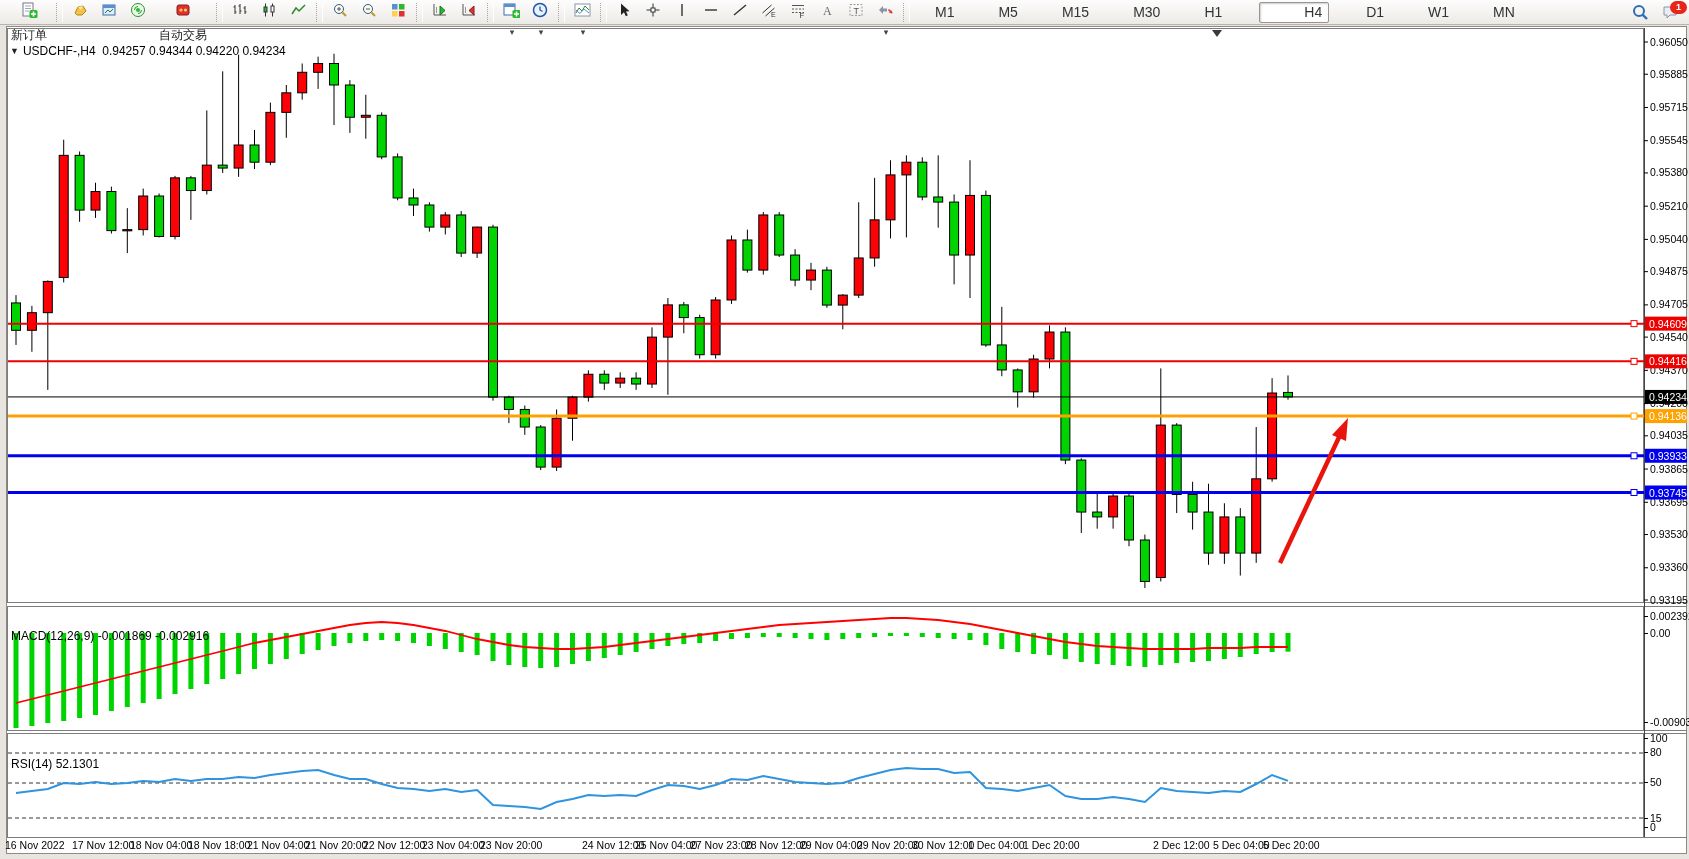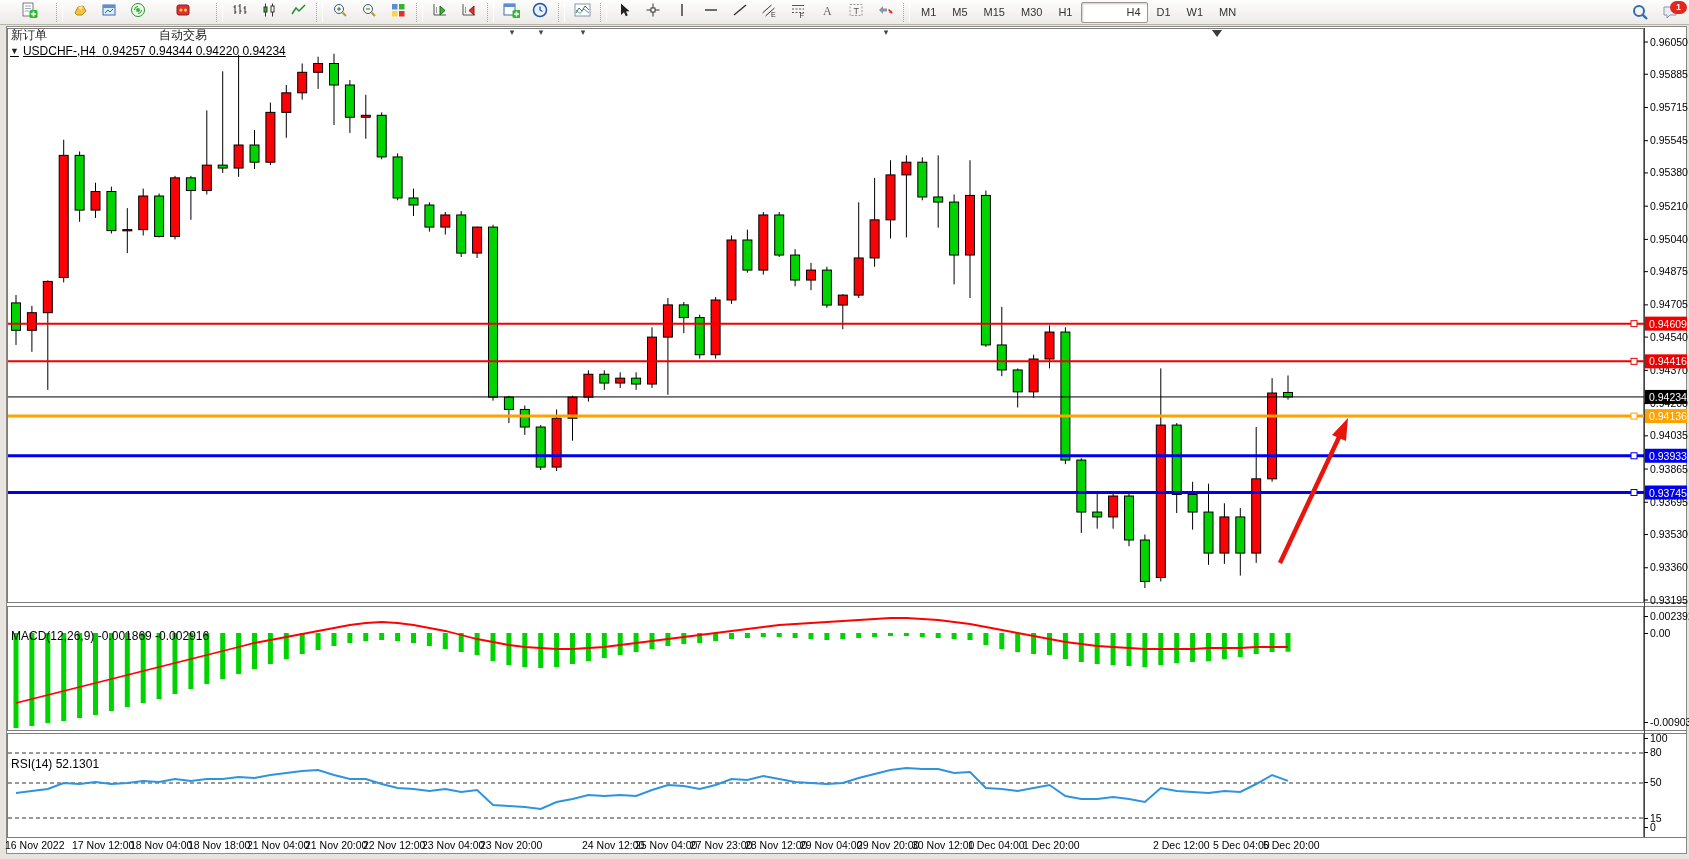--- a/index.html
+++ b/index.html
@@ -7,31 +7,31 @@
        font-family:"Liberation Sans","DejaVu Sans",sans-serif;overflow:hidden;}
   #toolbar{position:absolute;top:0;left:0;width:1689px;height:25px;
        background:linear-gradient(#fdfdfd,#eceae6);border-bottom:1px solid #b9b4ac;
        display:flex;align-items:center;padding-left:5px;box-sizing:border-box;z-index:30;}
   .tb-btn{height:21px;display:flex;align-items:center;gap:9px;padding:8px 4px;margin:0 1px;
        border:1px solid transparent;border-radius:2px;font-size:12px;color:#222;cursor:default;flex-direction:column;}
   .tb-label{white-space:nowrap;}
   .ico{display:inline-flex;width:17px;height:16px;align-items:center;justify-content:center;}
   .dd{font-size:9px;color:#444;margin-left:1px;}
   .sep{width:5px;height:19px;margin:0 3px;border-left:1px dotted #a9a49c;border-right:1px solid #fff;}
-  .tf-btn{height:19px;display:flex;align-items:center;padding:0 6px;margin:0 1px;font-size:11px;
+  .tf-btn{height:19px;display:flex;align-items:center;padding:0 6px;margin:0 15px;font-size:14px;
        color:#333;border:1px solid transparent;border-radius:2px;}
   .tf-btn.pressed{background:#fff;border:1px solid #9a958d;box-shadow:inset 1px 1px 2px #ccc;padding-left:44px;}
   #toolbar-right{position:absolute;right:6px;top:0;height:25px;display:flex;align-items:center;gap:8px;z-index:31;}
   .chat-wrap{position:relative;width:22px;height:20px;}
   .chat-badge{position:absolute;top:-2px;right:-4px;min-width:13px;height:13px;border-radius:8px;
        background:#e8251a;color:#fff;font-size:9px;font-weight:bold;display:flex;
        align-items:center;justify-content:center;padding:0 2px;}
   #chart-svg{position:absolute;left:0;top:0;z-index:1;}
   .pane-label{position:absolute;z-index:10;font-size:12px;color:#000;white-space:pre;}
-  #symbol-label{left:10px;top:44px;text-decoration:underline;}
+  #symbol-label{left:10px;top:44px;}
   #macd-label{left:11px;top:609px;margin-top:20px;}
   #rsi-label{left:11px;top:736px;margin-top:21px;}
   .tri{font-size:9px;color:#222;margin-right:4px;vertical-align:1px;}
 </style>
 </head>
 <body>
 
 <div id="toolbar">
     <div class="tb-btn">
       <span class="ico">

